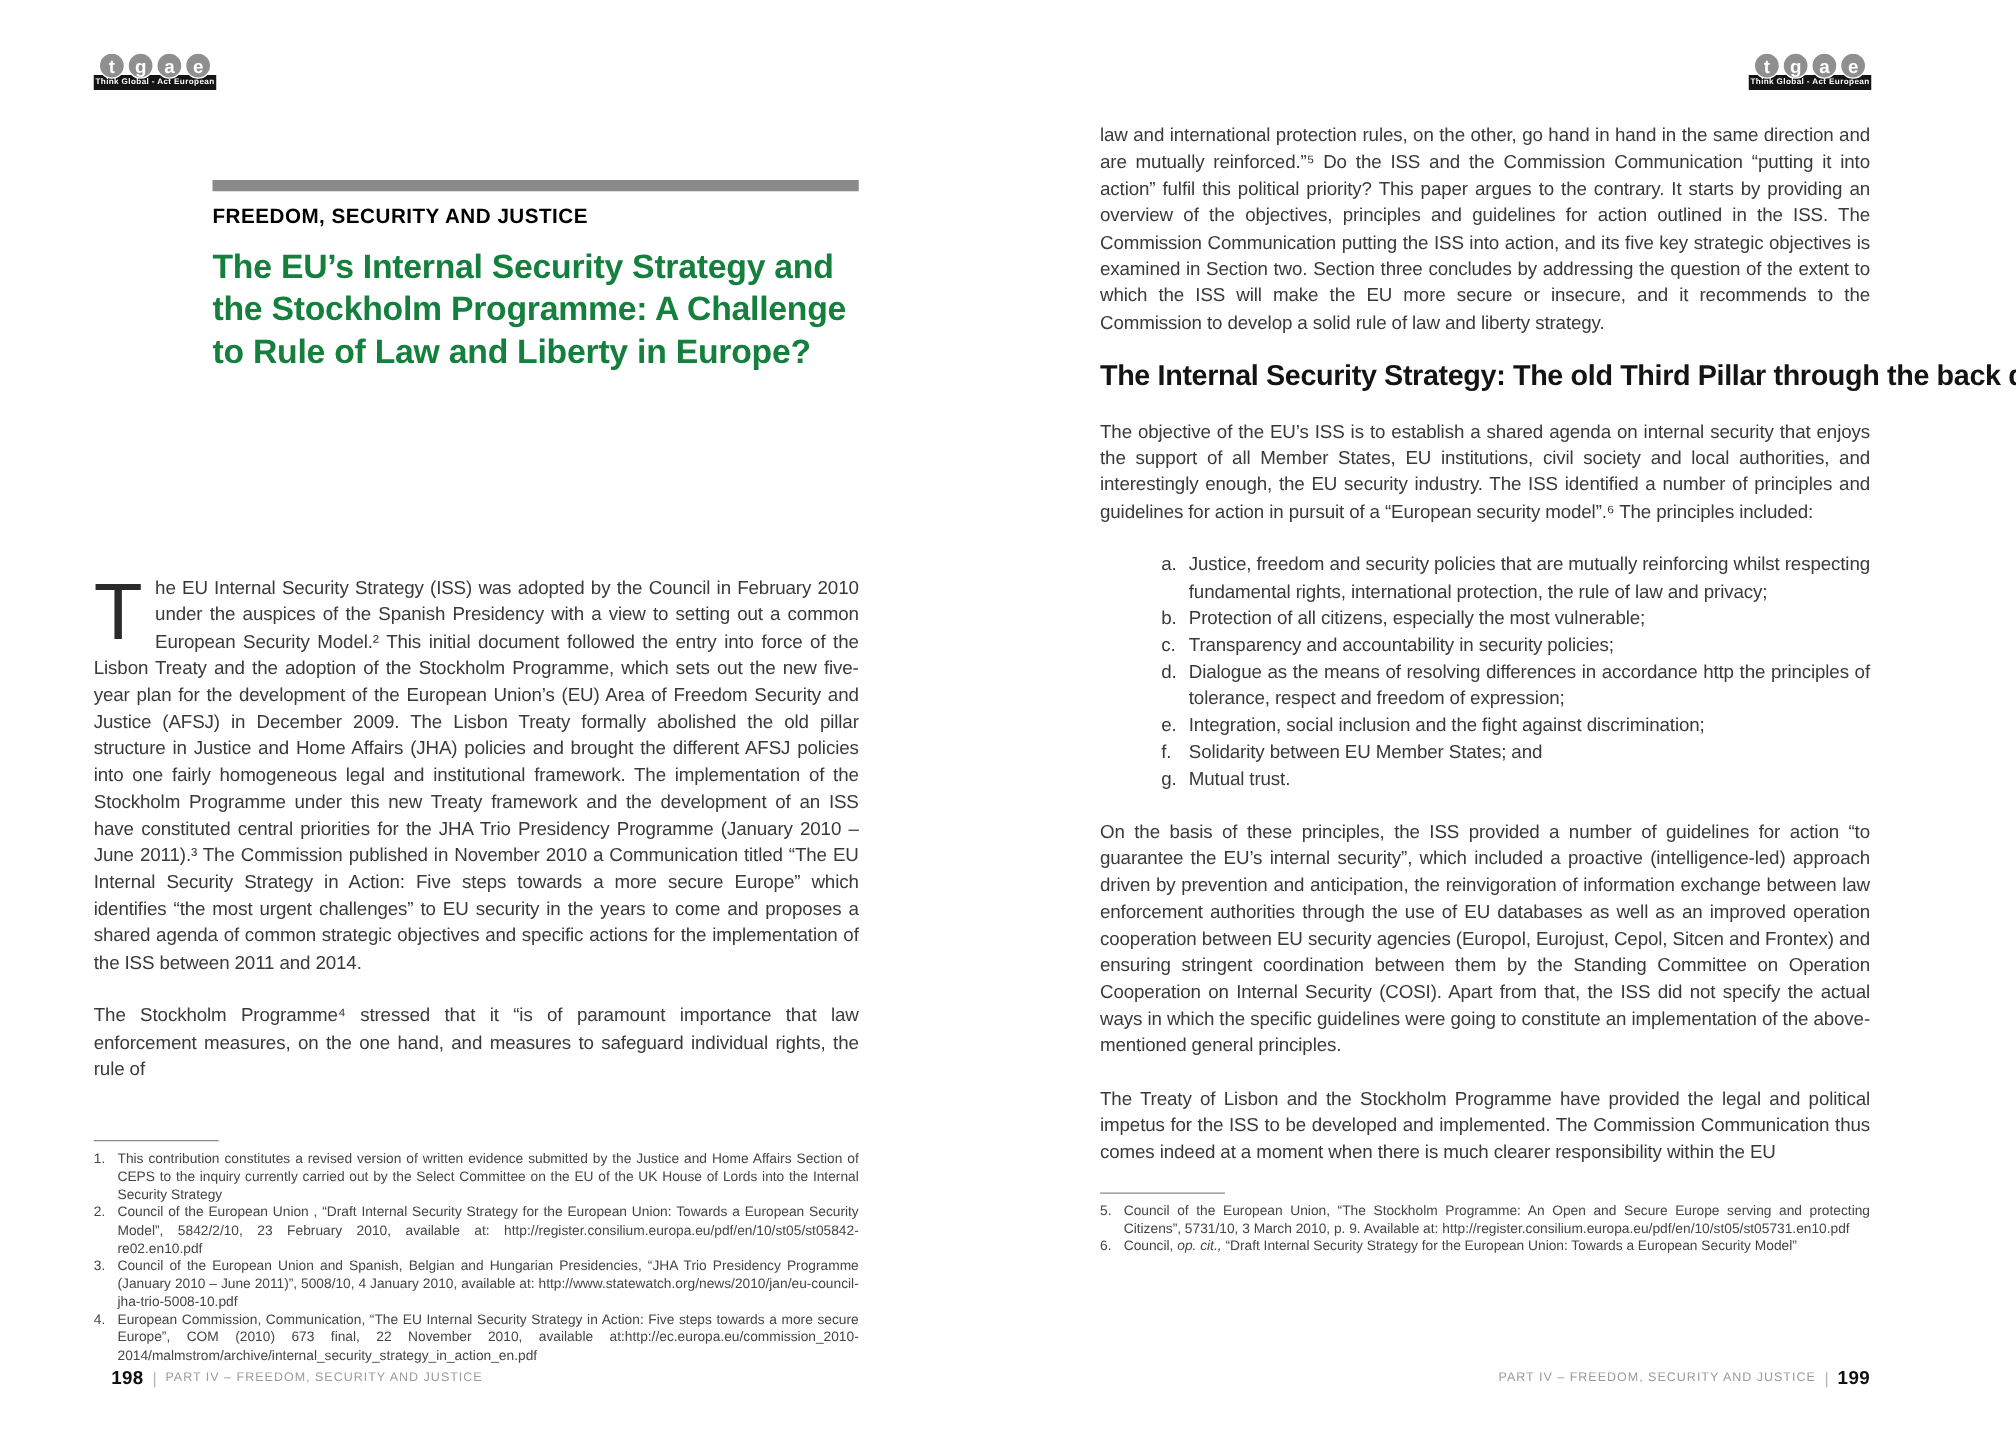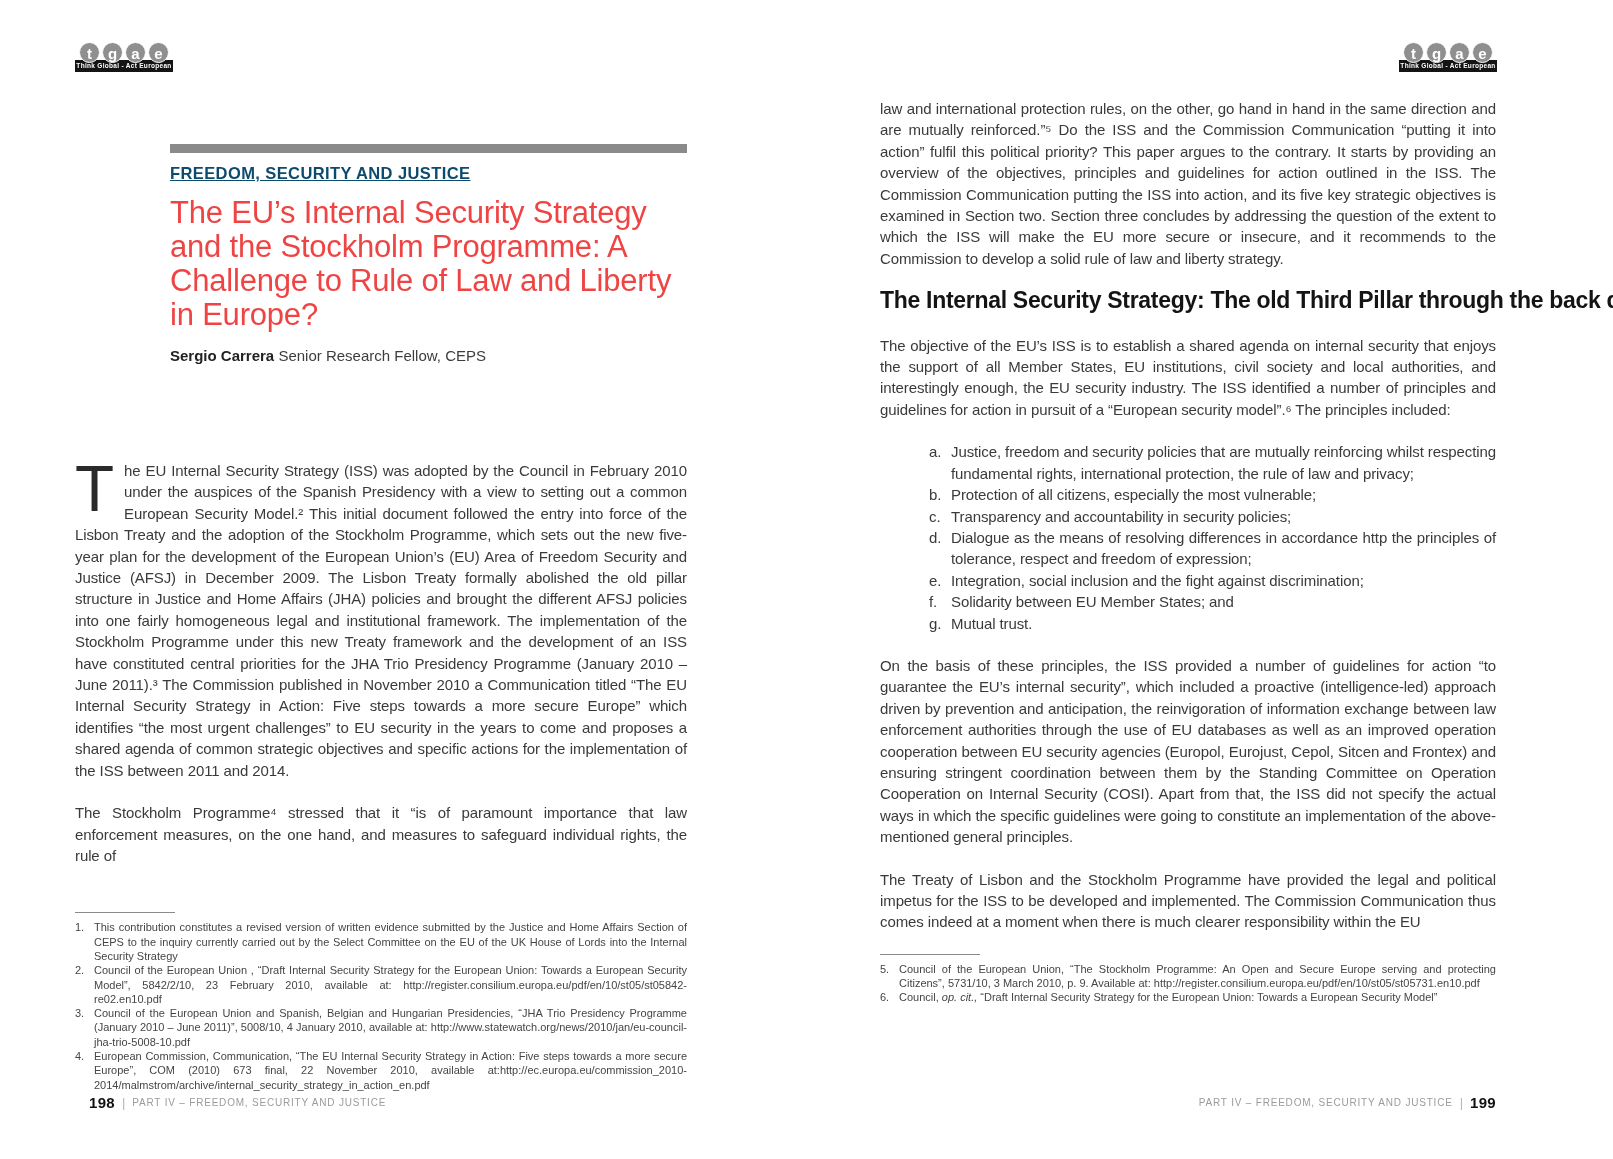--- a/index.html
+++ b/index.html
@@ -18,24 +18,24 @@
     margin:0 1px;border:1px solid #fff;box-sizing:border-box;
   }
   .logo-bar{
     background:#141414;color:#ffffff;font-size:6.5px;font-weight:bold;
     text-align:center;padding:2px 0 3px 0;letter-spacing:.3px;margin-top:-3px;
     white-space:nowrap;
   }
   
   .title-block{position:absolute;left:170px;top:144px;width:517px;}
   .rule-bar{height:9px;background:#8a8a8a;margin-bottom:11px;}
-  .kicker{font-size:16.5px;font-weight:bold;color:#0c4a6e;letter-spacing:.4px;margin-bottom:13px;text-decoration:underline;}
+  .kicker{font-size:16.5px;font-weight:bold;color:#000000;letter-spacing:.4px;margin-bottom:13px;}
   .title{
-    margin:0 0 10px 0;font-weight:normal;font-size:31px;line-height:34px;
-    color:#ef4444;letter-spacing:-.2px;
+    margin:0 0 10px 0;font-weight:bold;font-size:27px;line-height:34px;
+    color:#15803d;letter-spacing:-.2px;
   }
   .author-line{font-size:15px;line-height:27px;color:#3d3d3d;}
   .author-name{font-weight:bold;color:#222;}
   
   .col{position:absolute;text-align:justify;font-size:15px;line-height:21.4px;letter-spacing:-.1px;}
   .col-left{left:75px;top:460px;width:612px;}
   .col-right{left:880px;top:98px;width:616px;}
   .body-para{margin:0 0 21px 0;}
   .dropcap{
     float:left;font-size:64px;line-height:52px;padding:3px 10px 0 0;
@@ -88,23 +88,20 @@
       <span class="logo-circle">a</span>
       <span class="logo-circle">e</span>
     </div>
     <div class="logo-bar">Think Global - Act European</div>
   </div>
 
   <div class="title-block">
     <div class="rule-bar"></div>
     <div class="kicker">FREEDOM, SECURITY AND JUSTICE</div>
     <h1 class="title">The EU’s Internal Security Strategy and the Stockholm Programme: A Challenge to Rule of Law and Liberty in Europe?</h1>
-    <div class="author-line">
-      <span class="author-name">Sergio Carrera</span><span class="author-role"> Senior Research Fellow, CEPS</span>
-    </div>
   </div>
 
   <div class="col col-left">
     <p class="body-para"><span class="dropcap">T</span><span>he EU Internal Security Strategy (ISS) was adopted by the Council in February 2010 under the auspices of the Spanish Presidency with a view to setting out a common European Security Model.² This initial document followed the entry into force of the Lisbon Treaty and the adoption of the Stockholm Programme, which sets out the new five-year plan for the development of the European Union’s (EU) Area of Freedom Security and Justice (AFSJ) in December 2009. The Lisbon Treaty formally abolished the old pillar structure in Justice and Home Affairs (JHA) policies and brought the different AFSJ policies into one fairly homogeneous legal and institutional framework. The implementation of the Stockholm Programme under this new Treaty framework and the development of an ISS have constituted central priorities for the JHA Trio Presidency Programme (January 2010 – June 2011).³ The Commission published in November 2010 a Communication titled “The EU Internal Security Strategy in Action: Five steps towards a more secure Europe” which identifies “the most urgent challenges” to EU security in the years to come and proposes a shared agenda of common strategic objectives and specific actions for the implementation of the ISS between 2011 and 2014.</span></p>
     <p class="body-para">The Stockholm Programme⁴ stressed that it “is of paramount importance that law enforcement measures, on the one hand, and measures to safeguard individual rights, the rule of</p>
 
     <div class="footnotes">
       <div class="fn-rule"></div>
       <div class="fn">
         <span class="fn-num">1.</span>

